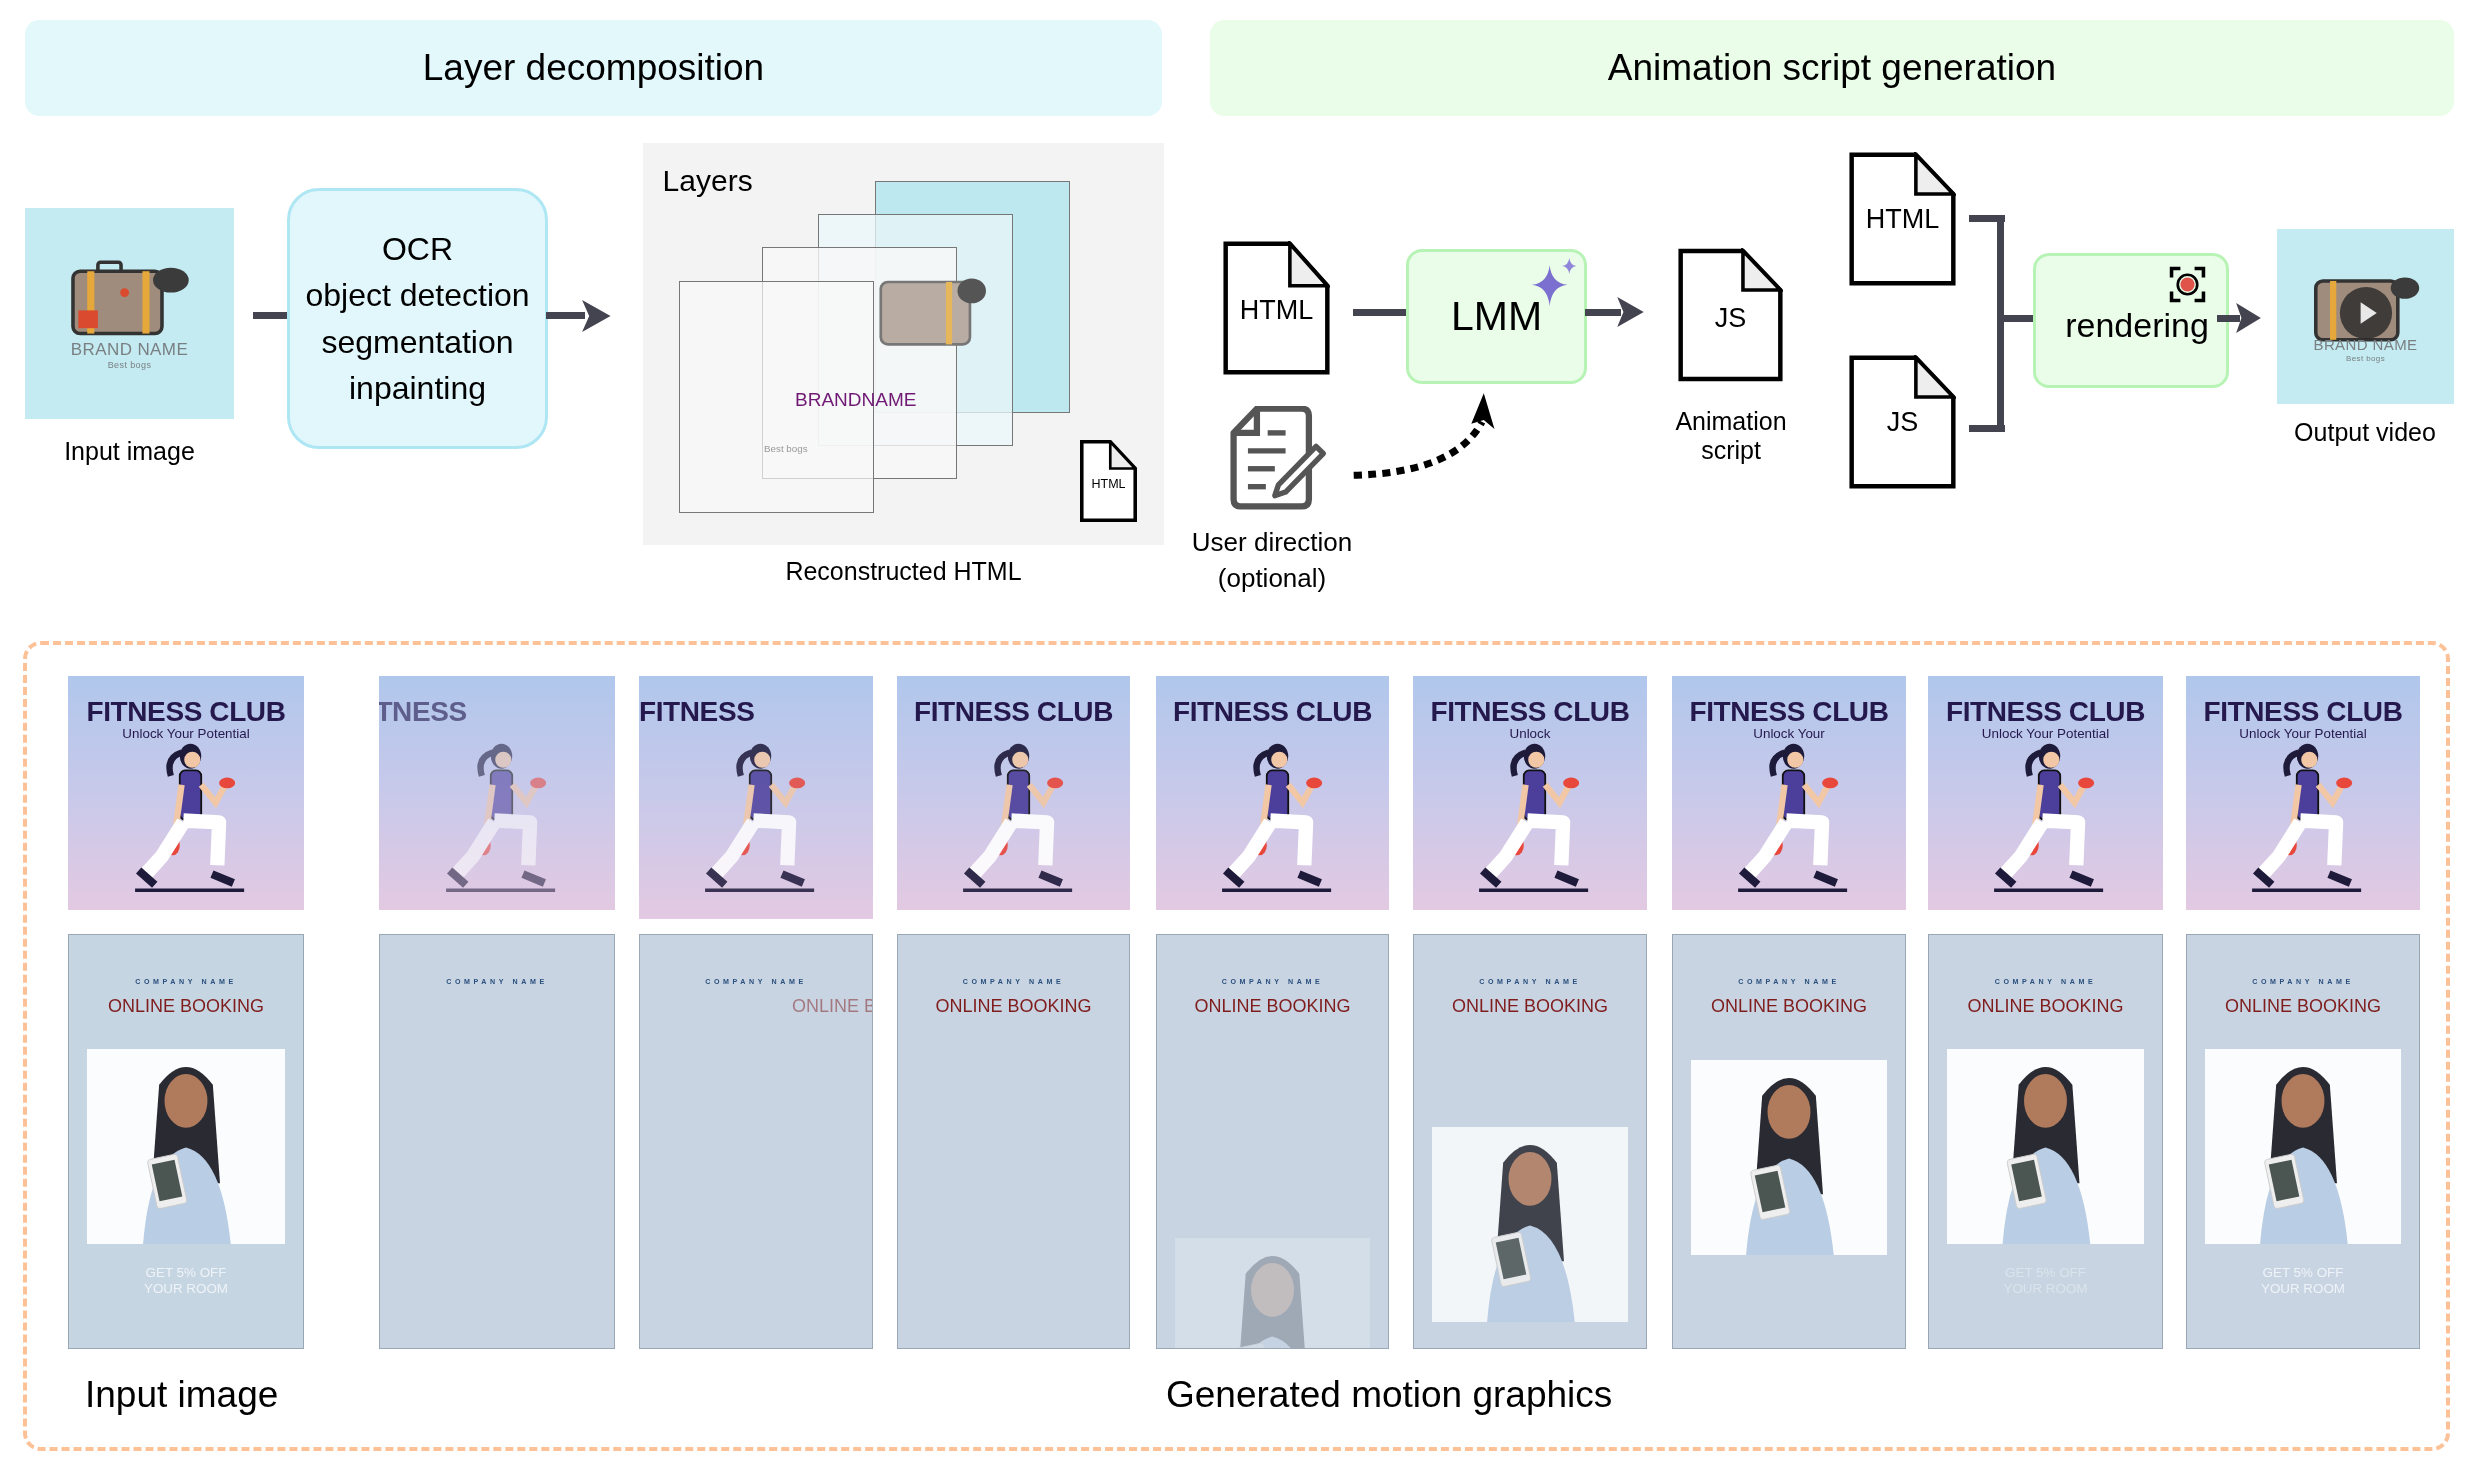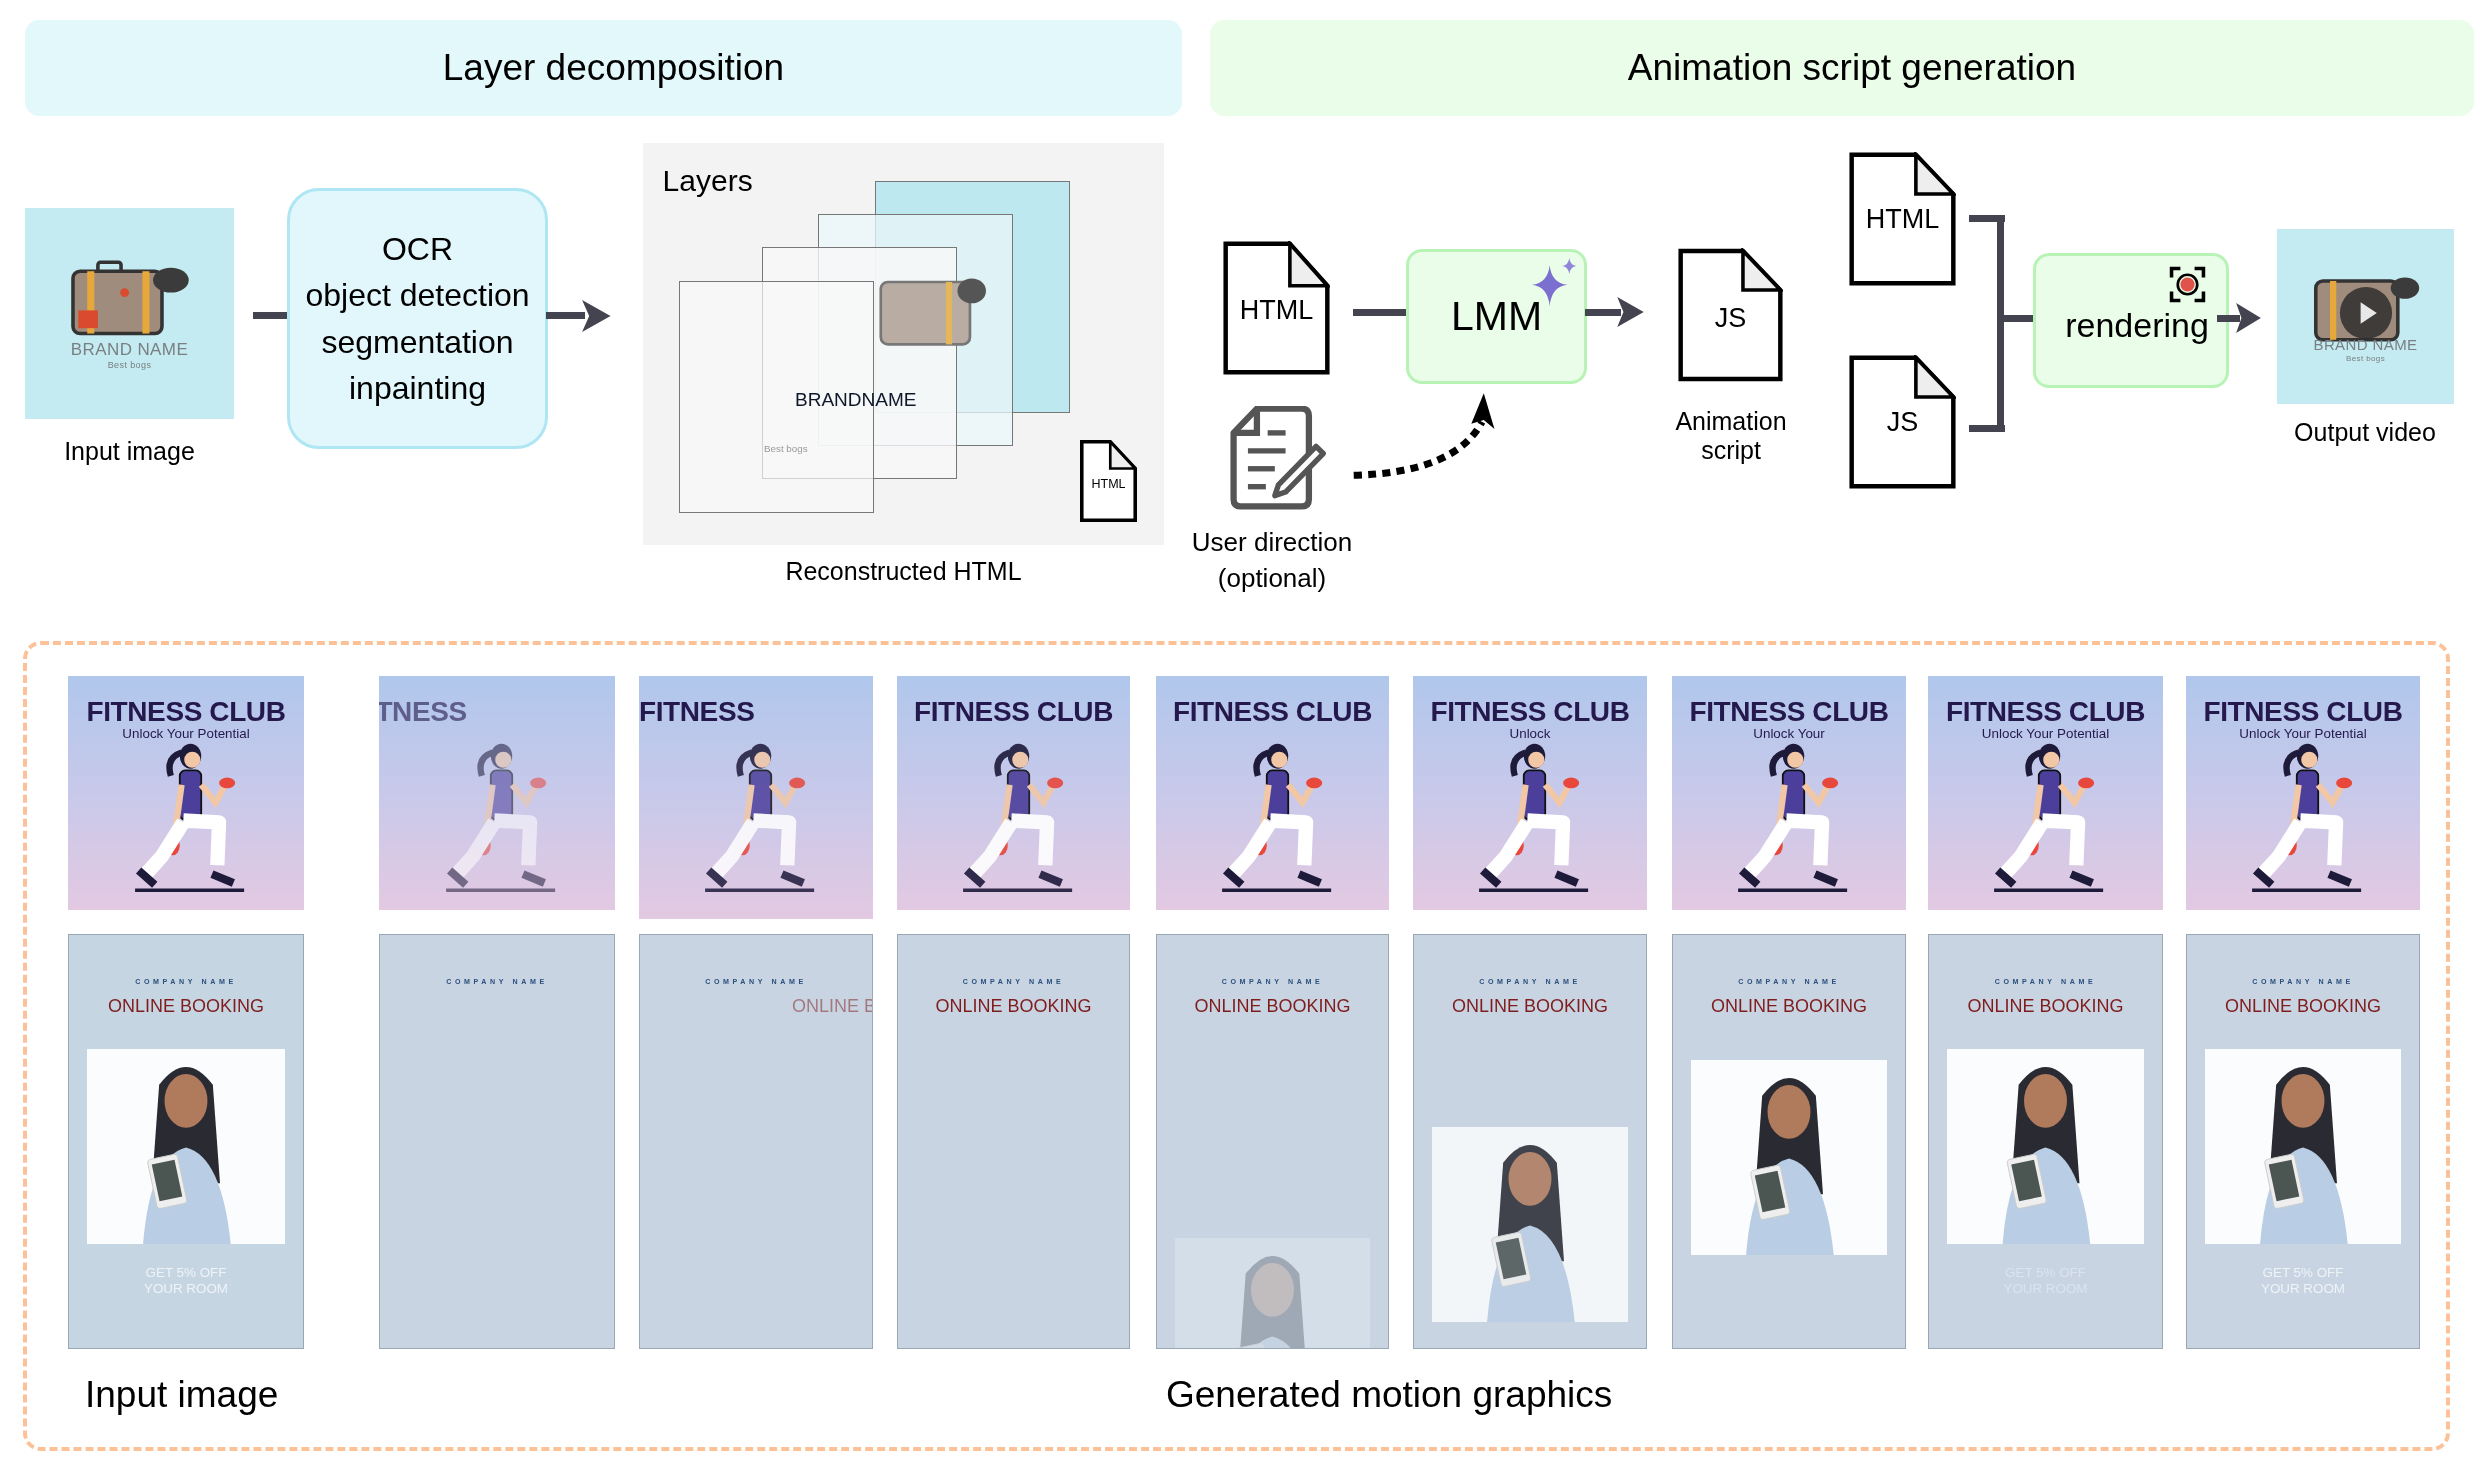--- a/index.html
+++ b/index.html
@@ -1,20 +1,20 @@
 <!DOCTYPE html>
 <html style="font-size:14.3px"><head>
 <meta charset="utf-8">
 <style>
   html, body { margin:0; padding:0; background:#ffffff; }
   body { width:2475px; height:1481px; position:relative; overflow:hidden;
          font-family:"Liberation Sans", sans-serif; color:#000; }
   .abs { position:absolute; }
   .hdr { position:absolute; border-radius:14.3px; display:flex; align-items:center; justify-content:center;
-         font-size:37px;padding-left:20px; }
+         font-size:37px; }
   .hdr-blue { left:25px; top:19.6px; width:1137px; height:96px; background:#e2f8fb; }
   .hdr-green { left:1210px; top:19.6px; width:1244px; height:96px; background:#e9fde8; }
   .cap { position:absolute; font-size:25px; text-align:center; line-height:1.35; }
   .proc { position:absolute; border-radius:32px; background:#e2f7fb; border:3.6px solid #aee6f3;
           display:flex; flex-direction:column; align-items:center; justify-content:center;
           font-size:32px; line-height:1.45; text-align:center; }
   .gbox { position:absolute; border-radius:16px; background:#e9fde8; border:3.6px solid #b7f3b5;
           display:flex; align-items:center; justify-content:center; }
   .doc { position:absolute; }
   .doc svg { display:block; }
@@ -82,21 +82,21 @@
   <div class="layer" style="left:232px; top:38px; width:193px; height:230px; background:#bde8ef;"></div>
   <div class="layer" style="left:175px; top:71px; width:193px; height:230px; background:rgba(235,247,250,0.75);"></div>
   <div class="layer" style="left:119px; top:104px; width:193px; height:230px; background:rgba(248,248,248,0.8);">
     <svg class="abs" style="left:116px; top:25px;" width="107" height="75" viewBox="0 0 120 84">
       <rect x="2" y="10" width="100" height="70" rx="8" fill="#b9aca3" stroke="#777" stroke-width="3"></rect>
       <rect x="75" y="10" width="7" height="70" fill="#e6b65a"></rect>
       <ellipse cx="104" cy="20" rx="16" ry="14" fill="#555"></ellipse>
     </svg>
   </div>
   <div class="layer" style="left:36px; top:138px; width:193px; height:230px; background:rgba(248,248,248,0.7);"></div>
-  <div class="abs" style="left:152px; top:246px; font-size:19px; color:#0f172a;">BRANDNAME</div>
+  <div class="abs" style="left:152px; top:246px; font-size:19px; color:#701a75;">BRANDNAME</div>
   <div class="abs" style="left:121px; top:300px; font-size:9.8px; color:#999;">Best bogs</div>
   <div class="doc" style="left:437px; top:297px; width:57px; height:82px;">
     <svg width="57" height="82" viewBox="0 0 64 92">
         <polygon points="2,2 34,2 62,32 62,90 2,90" fill="#fff" stroke="#000" stroke-width="4"></polygon>
         <polygon points="34,2 34,32 62,32" fill="#eee" stroke="#000" stroke-width="3"></polygon>
       </svg>
     <div class="doc-label" style="top:37px; font-size:12.5px;">HTML</div>
   </div>
 </div>
 <div class="cap" style="left:643px; top:555px; width:521px;">Reconstructed HTML</div>

